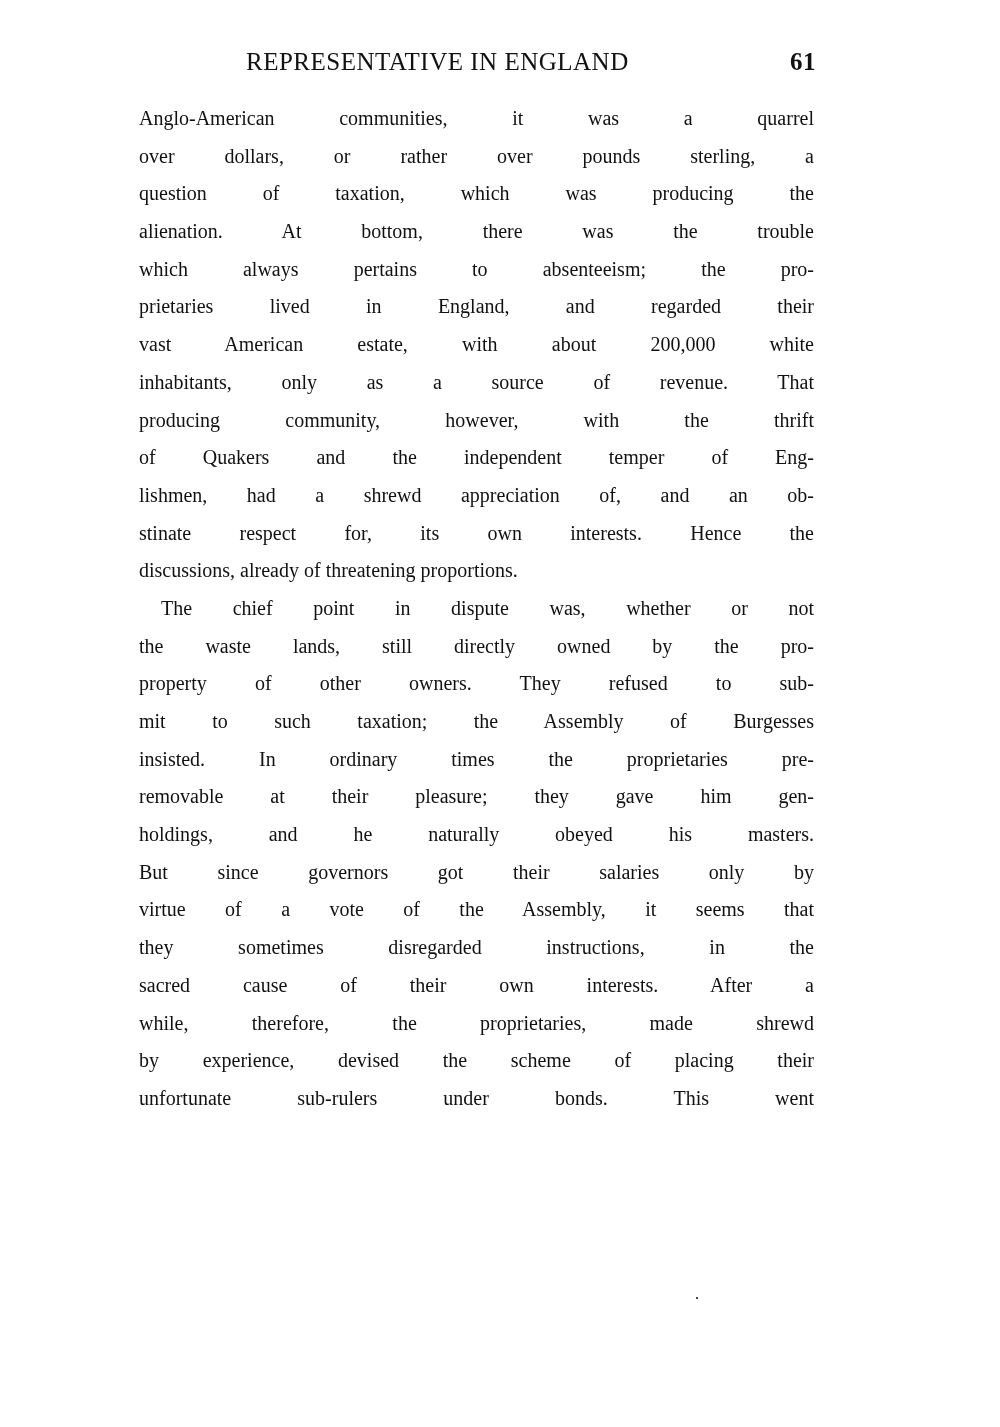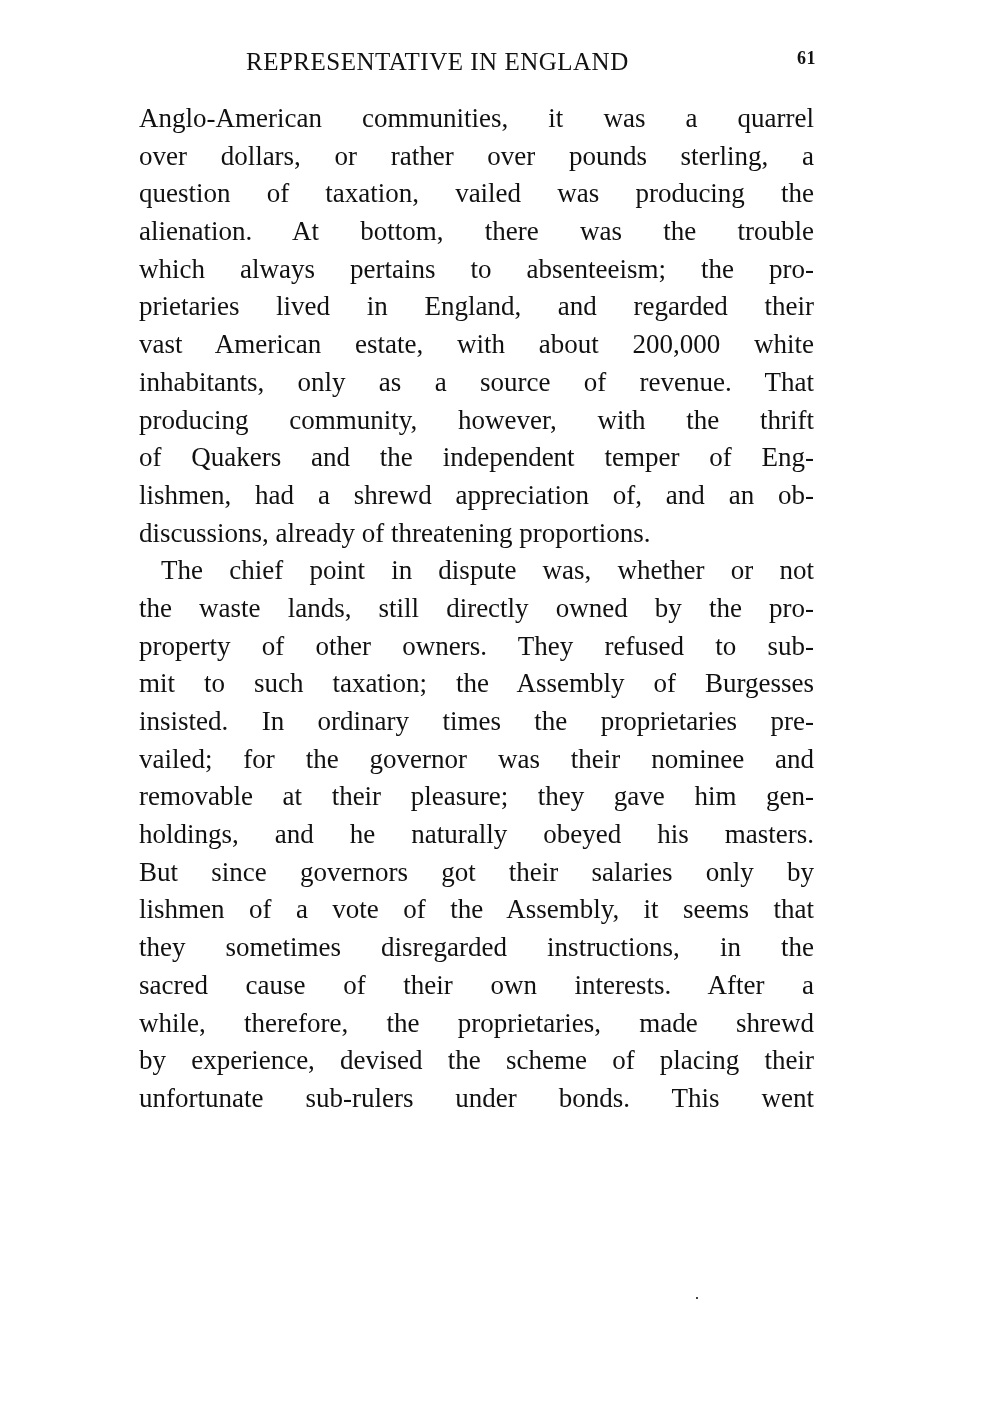--- a/index.html
+++ b/index.html
@@ -35,33 +35,33 @@
       position: absolute;
       left: 0;
       top: 0;
       white-space: nowrap;
     }
     .page-number {
       position: absolute;
       right: 0;
       top: 0;
       font-weight: bold;
-      font-size: 18px;
+      font-size: 25px;
     }
     .body-text {
       position: absolute;
       left: 123px;
       top: 100px;
       width: 675px;
     }
     .line {
       display: block;
       height: 37.7px;
       line-height: 37.7px;
-      font-size: 27px;
+      font-size: 20px;
       text-align: justify;
       text-align-last: justify;
       white-space: nowrap;
       overflow: visible;
     }
     .line.last {
       text-align-last: left;
     }
     .line.indent {
       padding-left: 22px;
@@ -81,42 +81,42 @@
 <div class="page">
   <div class="running-head">
     <span class="running-title">REPRESENTATIVE IN ENGLAND</span>
     <span class="page-number">61</span>
   </div>
 
   <div class="body-text" id="body-text">
       <div>
         <span class="line">Anglo-American communities, it was a quarrel</span>
         <span class="line">over dollars, or rather over pounds sterling, a</span>
-        <span class="line">question of taxation, vailed was producing the</span>
+        <span class="line">question of taxation, which was producing the</span>
         <span class="line">alienation. At bottom, there was the trouble</span>
         <span class="line">which always pertains to absenteeism; the pro-</span>
         <span class="line">prietaries lived in England, and regarded their</span>
         <span class="line">vast American estate, with about 200,000 white</span>
         <span class="line">inhabitants, only as a source of revenue. That</span>
         <span class="line">producing community, however, with the thrift</span>
         <span class="line">of Quakers and the independent temper of Eng-</span>
         <span class="line">lishmen, had a shrewd appreciation of, and an ob-</span>
+        <span class="line">stinate respect for, its own interests. Hence the</span>
         <span class="line last">discussions, already of threatening proportions.</span>
       </div>
       <div>
         <span class="line indent">The chief point in dispute was, whether or not</span>
         <span class="line">the waste lands, still directly owned by the pro-</span>
         <span class="line">property of other owners. They refused to sub-</span>
         <span class="line">mit to such taxation; the Assembly of Burgesses</span>
         <span class="line">insisted. In ordinary times the proprietaries pre-</span>
-        <span class="line">vailed; for the governor was their nominee and</span>
         <span class="line">removable at their pleasure; they gave him gen-</span>
         <span class="line">holdings, and he naturally obeyed his masters.</span>
         <span class="line">But since governors got their salaries only by</span>
-        <span class="line">lishmen of a vote of the Assembly, it seems that</span>
+        <span class="line">virtue of a vote of the Assembly, it seems that</span>
         <span class="line">they sometimes disregarded instructions, in the</span>
         <span class="line">sacred cause of their own interests. After a</span>
         <span class="line">while, therefore, the proprietaries, made shrewd</span>
         <span class="line">by experience, devised the scheme of placing their</span>
         <span class="line">unfortunate sub-rulers under bonds. This went</span>
       </div>
     </div>
 
   <div class="speck"></div>
 </div>

